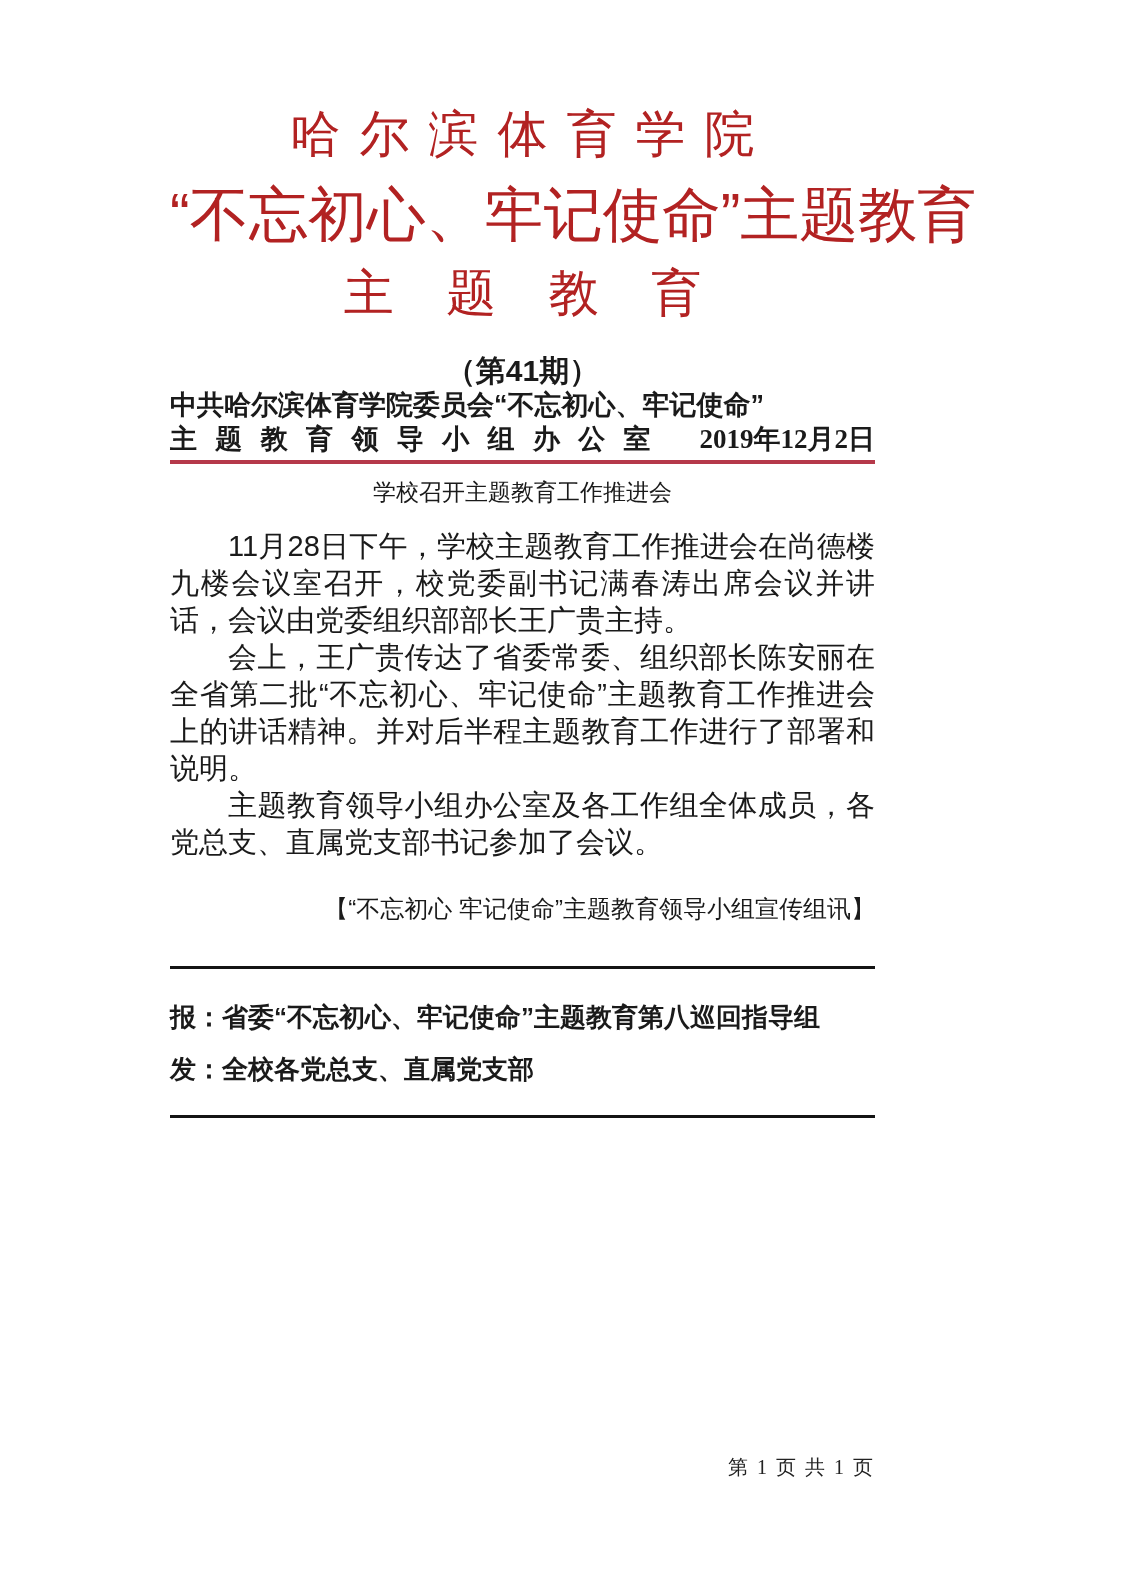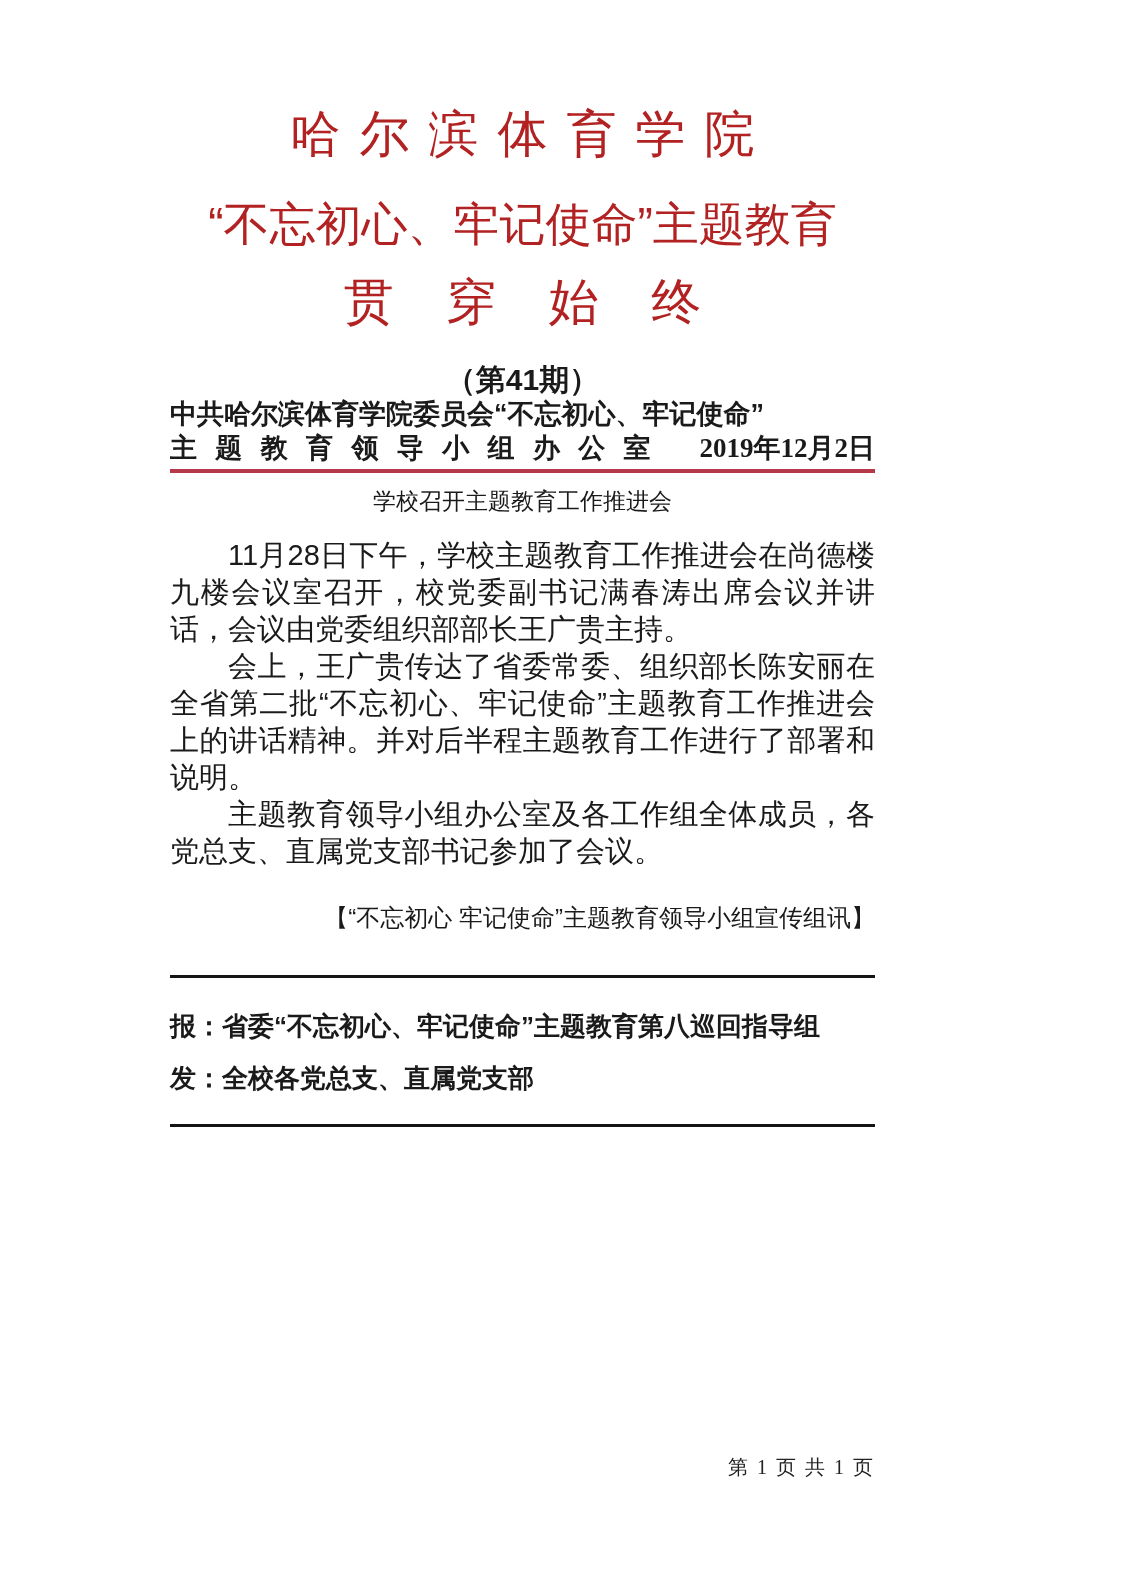--- a/index.html
+++ b/index.html
@@ -27,24 +27,24 @@
   .masthead-line1 {
     font-size: 50px;
     line-height: 60px;
     font-weight: 500;
     letter-spacing: 0.38em;
     text-indent: 0.38em;
     color: var(--masthead-red, #B22222);
     white-space: nowrap;
   }
   .masthead-line2 {
-    font-size: 46px;
+    font-size: 59px;
     line-height: 57px;
     font-weight: 500;
-    margin-top: 32px;
+    margin-top: 23px;
     color: var(--masthead-red, #B22222);
     white-space: nowrap;
   }
   .masthead-line3 {
     font-size: 50px;
     line-height: 60px;
     font-weight: 500;
     letter-spacing: 1.05em;
     text-indent: 1.05em;
     margin-top: 19px;
@@ -144,21 +144,21 @@
 </style>
 </head>
 <body>
 
 <div class="page">
   <div class="content">
 
     <header class="masthead">
       <div class="masthead-line1">哈尔滨体育学院</div>
       <div class="masthead-line2">“不忘初心、牢记使命”主题教育</div>
-      <div class="masthead-line3">贯穿始终</div>
+      <div class="masthead-line3">主题教育</div>
       <div class="issue-number">（第41期）</div>
     </header>
 
     <div class="publisher">
       <div class="org-line1">中共哈尔滨体育学院委员会“不忘初心、牢记使命”</div>
       <div class="org-row">
         <span class="org-line2">主题教育领导小组办公室</span>
         <span class="pub-date">2019年12月2日</span>
       </div>
     </div>

